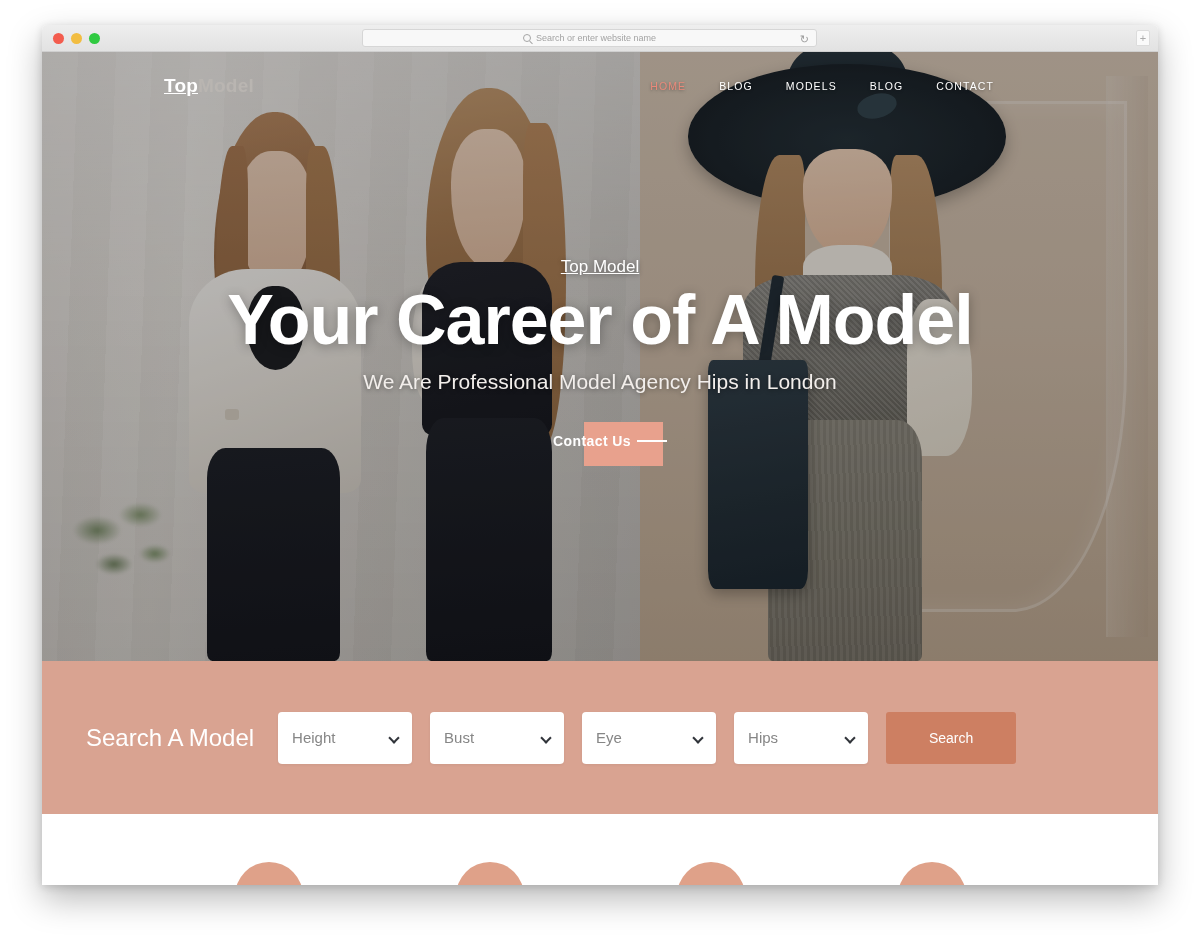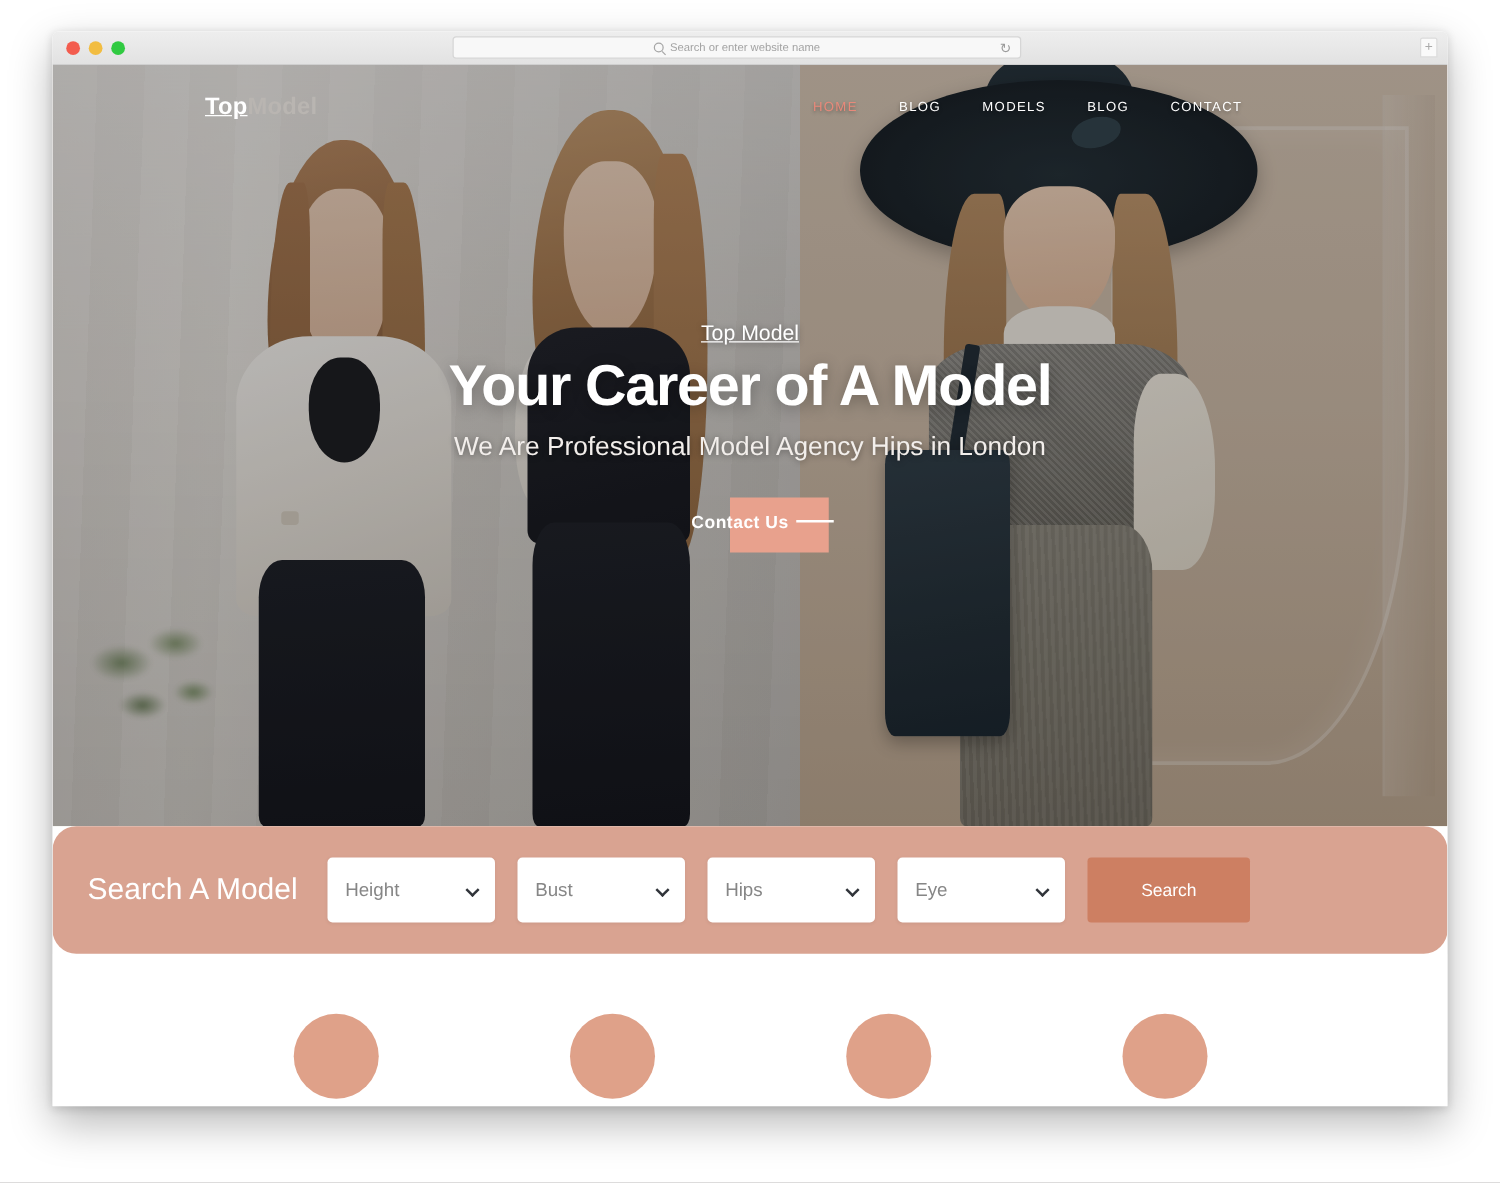--- a/index.html
+++ b/index.html
@@ -452,21 +452,21 @@
     z-index: 5;
   }
   .hero-kicker {
     font-size: 17px;
     color: #ffffff;
     margin-bottom: 8px;
     text-shadow: 0 1px 5px rgba(0,0,0,0.4);
     text-decoration: underline;
   }
   .hero-title {
-    font-size: 46px;
+    font-size: 70px;
     font-weight: bold;
     color: #ffffff;
     letter-spacing: -1px;
     line-height: 1.02;
     margin-bottom: 14px;
     text-shadow: 0 2px 12px rgba(0,0,0,0.30);
   }
   .hero-sub {
     font-size: 21px;
     color: #f2eeeb;
@@ -504,28 +504,27 @@
   .cta-line {
     display: inline-block;
     width: 30px;
     height: 2px;
     background: #ffffff;
   }
 
   
   .searchbar {
     position: relative;
-    height: 102px;
+    height: 153px;
     background: #d9a391;
     display: flex;
     align-items: center;
-    padding: 0 30px 0 28px;
+    padding: 0 30px 0 44px;
     gap: 0;
     z-index: 4;
-    border-radius: 19px;
   }
   .searchbar-title {
     font-size: 24px;
     color: #ffffff;
     white-space: nowrap;
     margin-right: 24px;
   }
   .select-box {
     position: relative;
     width: 134px;
@@ -689,26 +688,26 @@
         <span class="chev"></span>
       </div>
 
       <div class="select-box">
         <span class="select-label">Bust</span>
         <span class="chev"></span>
       </div>
 
 
       <div class="select-box">
-        <span class="select-label">Hips</span>
+        <span class="select-label">Eye</span>
         <span class="chev"></span>
       </div>
 
       <div class="select-box">
-        <span class="select-label">Eye</span>
+        <span class="select-label">Hips</span>
         <span class="chev"></span>
       </div>
 
       <button class="search-btn">Search</button>
     </section>
 
     <section class="features">
       <div class="feature-circle"></div>
       <div class="feature-circle"></div>
       <div class="feature-circle"></div>

